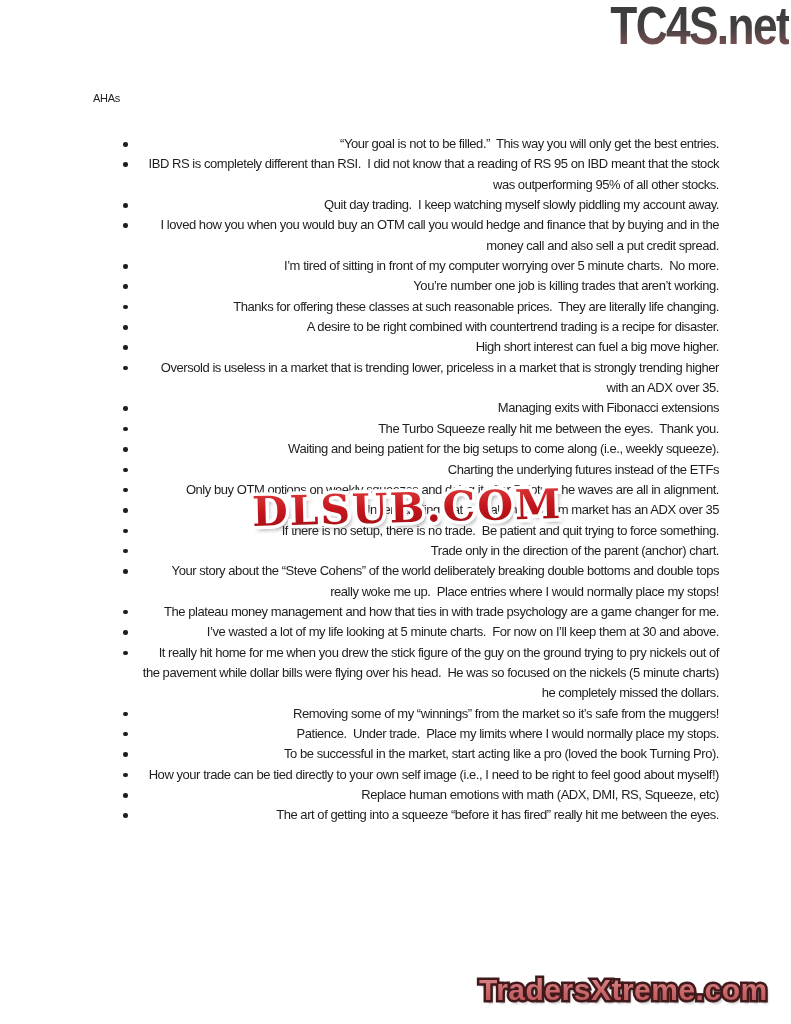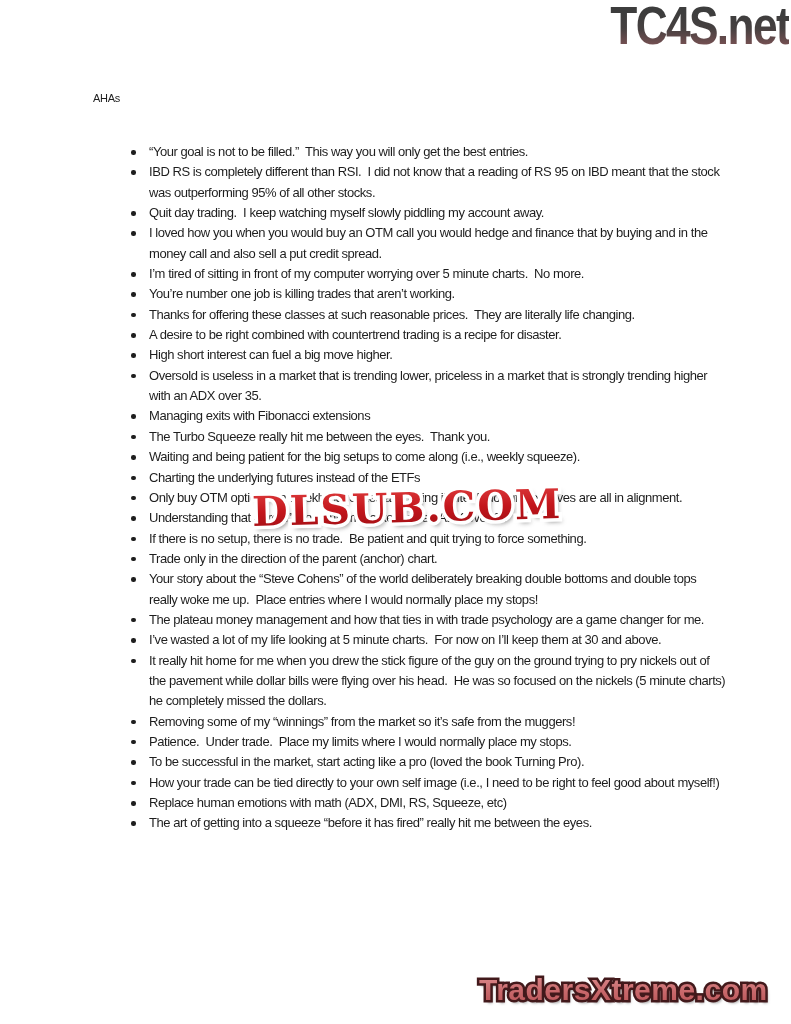--- a/index.html
+++ b/index.html
@@ -36,27 +36,28 @@
     font-size: 11px;
     letter-spacing: -0.3px;
     color: #1e1e1e;
   }
 
   
   .bullets {
     position: absolute;
     left: 133px; top: 126px;
     width: 578px;
-    margin: 16px; padding: 0;
+    margin: 8px; padding: 0;
     list-style: none;
     font-size: 13px;
     line-height: 20.35px;
     letter-spacing: -0.45px;
     color: #1e1e1e;
     white-space: pre-wrap;
+    text-align: right;
   }
   .bullets li { position: relative; margin: 0; padding: 0; }
   .bullets li::before {
     content: "";
     position: absolute;
     left: -18px; top: 8px;
     width: 4.5px; height: 4.5px;
     border-radius: 50%;
     background: #1e1e1e;
   }

